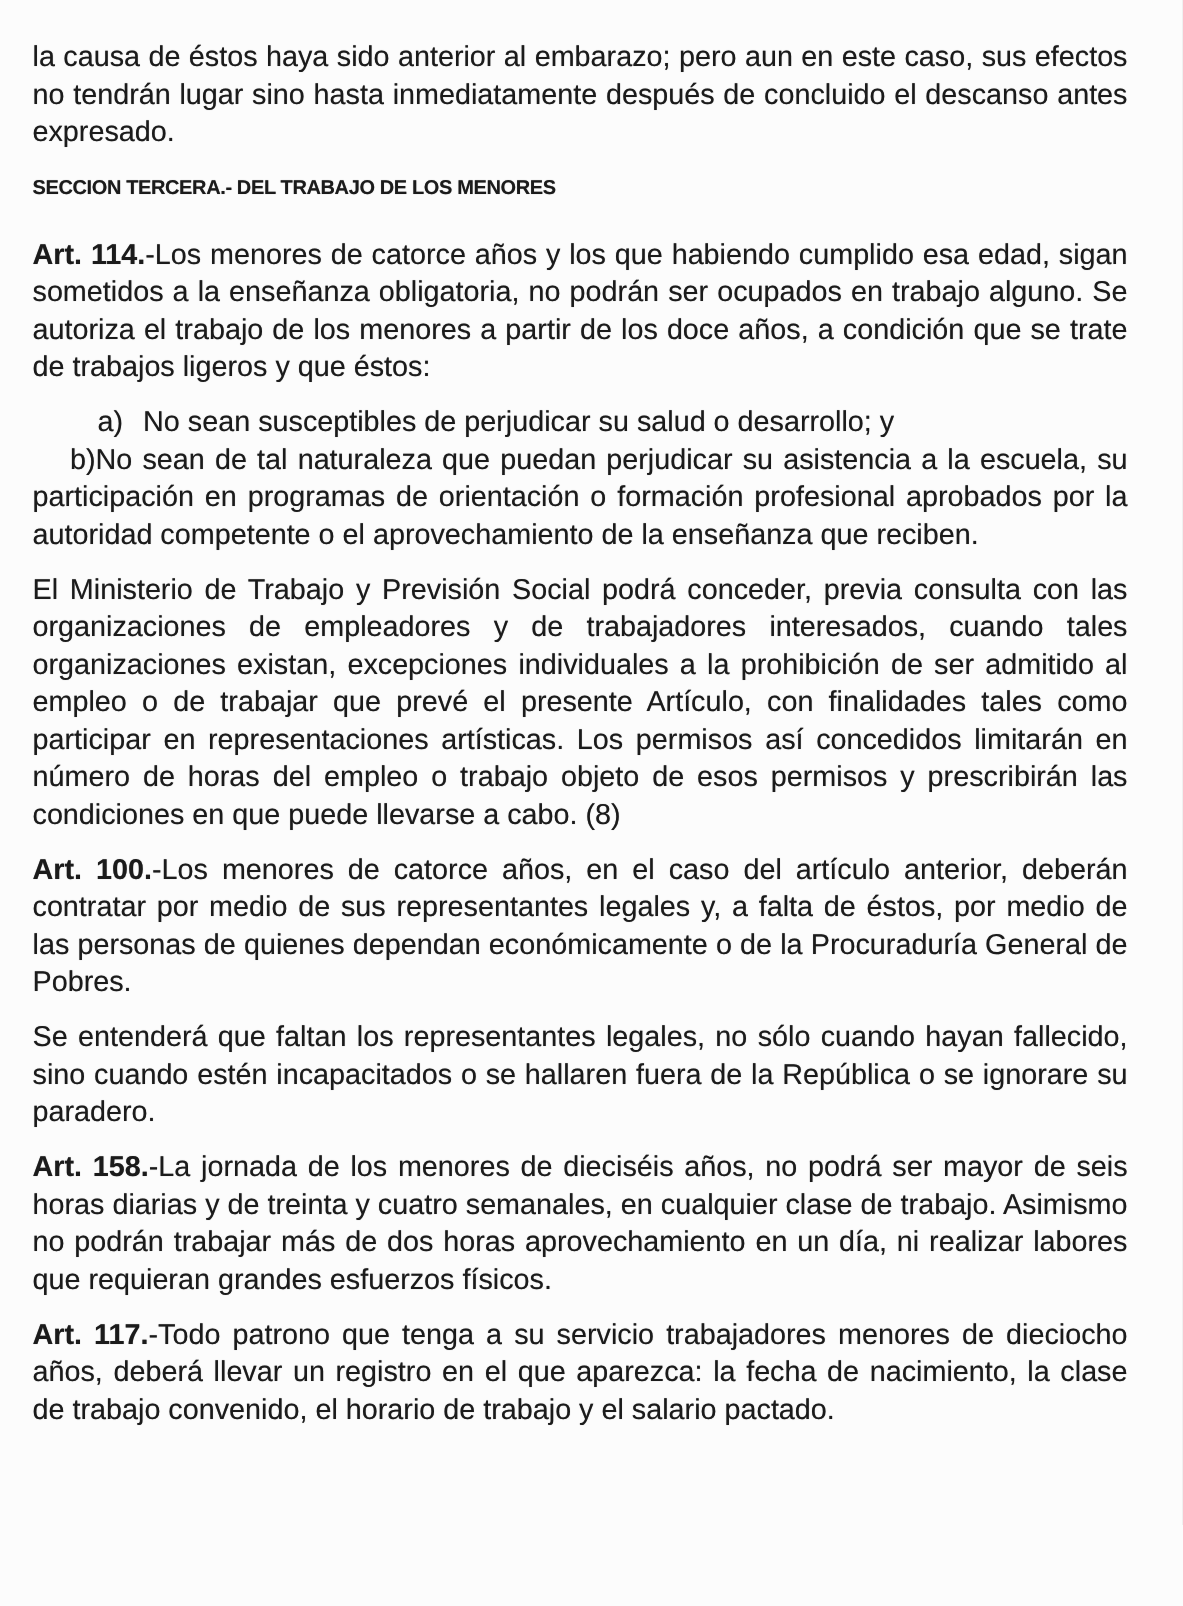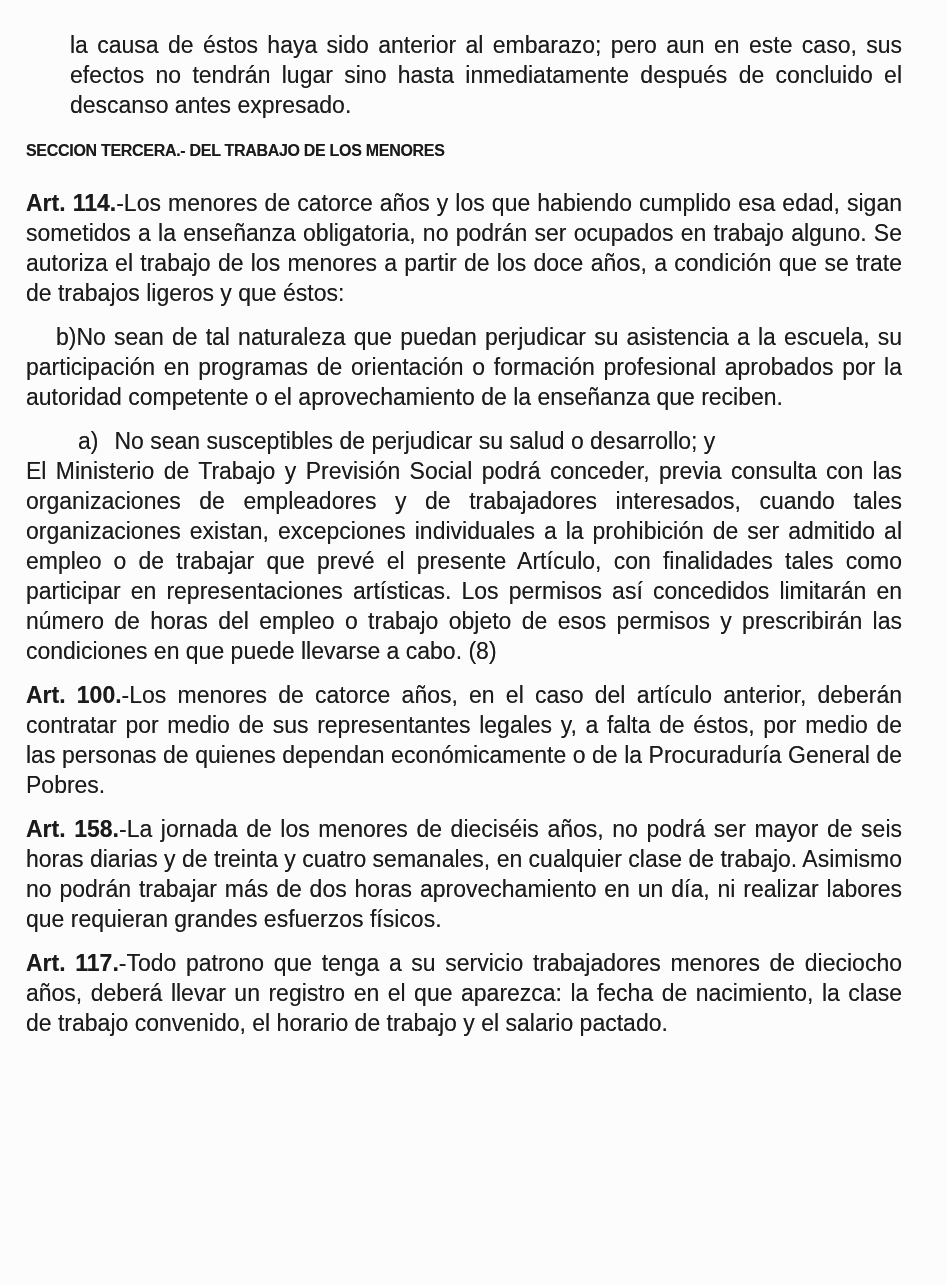--- a/index.html
+++ b/index.html
@@ -32,21 +32,20 @@
   .section-heading {
     font-weight: bold;
     font-size: 16px;
     letter-spacing: -0.3px;
     margin: 6px 0 22px 0;
     text-align: left;
     white-space: nowrap;
   }
   .intro {
     margin-bottom: 16px;
-    margin-left: 44px;
   }
   .art-lead {
     font-weight: bold;
   }
   .list-item-a {
     margin: 0;
     padding-left: 52px;
     text-align: left;
   }
   .list-marker {
@@ -63,28 +62,29 @@
 <body>
 
 <div class="page" style="background: rgb(252, 252, 252); color: rgb(27, 27, 27);">
 
   <p class="para intro">la causa de éstos haya sido anterior al embarazo; pero aun en este caso, sus efectos no tendrán lugar sino hasta inmediatamente después de concluido el descanso antes expresado.</p>
 
   <h2 class="section-heading">SECCION TERCERA.- DEL TRABAJO DE LOS MENORES</h2>
 
   <p class="para"><span class="art-lead">Art. 114.</span><span>-Los menores de catorce años y los que habiendo cumplido esa edad, sigan sometidos a la enseñanza obligatoria, no podrán ser ocupados en trabajo alguno. Se autoriza el trabajo de los menores a partir de los doce años, a condición que se trate de trabajos ligeros y que éstos:</span></p>
 
+  <p class="para list-item-a"><span class="list-marker">a)</span><span>No sean susceptibles de perjudicar su salud o desarrollo; y</span></p>
+
   <p class="para list-item-b">b)No sean de tal naturaleza que puedan perjudicar su asistencia a la escuela, su participación en programas de orientación o formación profesional aprobados por la autoridad competente o el aprovechamiento de la enseñanza que reciben.</p>
-
-  <p class="para list-item-a"><span class="list-marker">a)</span><span>No sean susceptibles de perjudicar su salud o desarrollo; y</span></p>
 
   <p class="para">El Ministerio de Trabajo y Previsión Social podrá conceder, previa consulta con las organizaciones de empleadores y de trabajadores interesados, cuando tales organizaciones existan, excepciones individuales a la prohibición de ser admitido al empleo o de trabajar que prevé el presente Artículo, con finalidades tales como participar en representaciones artísticas. Los permisos así concedidos limitarán en número de horas del empleo o trabajo objeto de esos permisos y prescribirán las condiciones en que puede llevarse a cabo. (8)</p>
 
   <p class="para"><span class="art-lead">Art. 100.</span><span>-Los menores de catorce años, en el caso del artículo anterior, deberán contratar por medio de sus representantes legales y, a falta de éstos, por medio de las personas de quienes dependan económicamente o de la Procuraduría General de Pobres.</span></p>
 
+  <p class="para">Se entenderá que faltan los representantes legales, no sólo cuando hayan fallecido, sino cuando estén incapacitados o se hallaren fuera de la República o se ignorare su paradero.</p>
 
   <p class="para"><span class="art-lead">Art. 158.</span><span>-La jornada de los menores de dieciséis años, no podrá ser mayor de seis horas diarias y de treinta y cuatro semanales, en cualquier clase de trabajo. Asimismo no podrán trabajar más de dos horas aprovechamiento en un día, ni realizar labores que requieran grandes esfuerzos físicos.</span></p>
 
 
   <p class="para tight"><span class="art-lead">Art. 117.</span><span>-Todo patrono que tenga a su servicio trabajadores menores de dieciocho años, deberá llevar un registro en el que aparezca: la fecha de nacimiento, la clase de trabajo convenido, el horario de trabajo y el salario pactado.</span></p>
 
 
 </div>
 
 </body></html>

